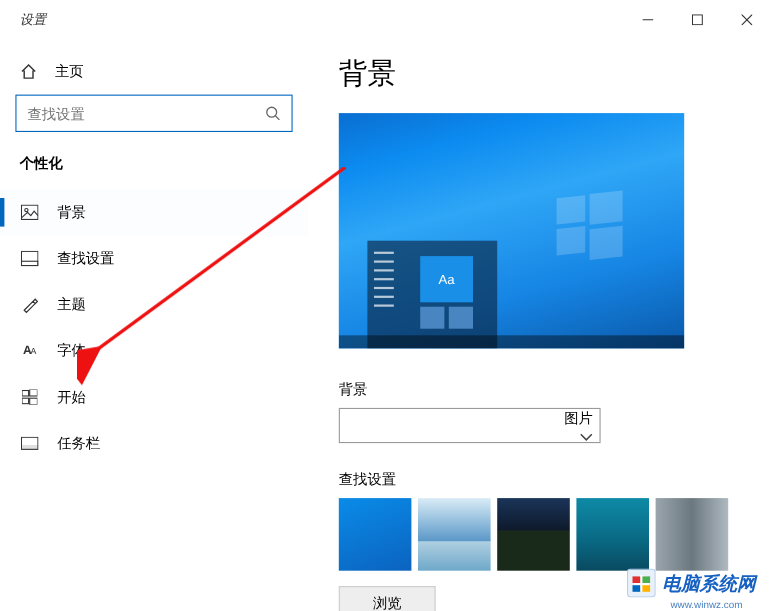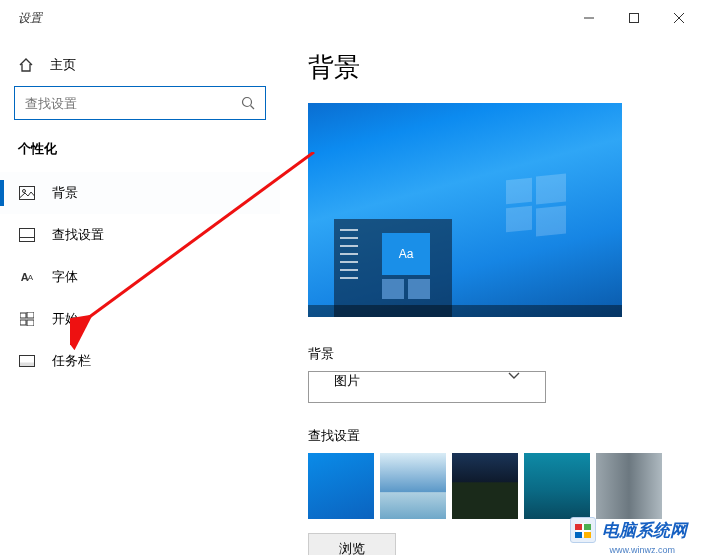--- a/index.html
+++ b/index.html
@@ -179,25 +179,26 @@
   .sm-tile3 { position:absolute; left:74px; top:60px; width:22px;height:20px;background:rgba(80,140,200,0.9);}
   .field-label {
     font-size: 13px;
     margin-bottom: 8px;
   }
   .dropdown {
     width: 238px;
     height: 32px;
     border: 1px solid #999;
     display: flex;
-    align-items: flex-start;
-    padding: 0 25px;
+    align-items: flex-end;
+    padding: 0 6px;
     justify-content: space-between;
     margin-bottom: 24px;
     background: #fff;
+    flex-direction: column;
   }
   .thumbs {
     display: flex;
     gap: 6px;
     margin-bottom: 14px;
   }
   .thumb {
     width: 66px;
     height: 66px;
   }
@@ -325,20 +326,28 @@
           <span>背景</span>
         </li>
         <li class="nav-item">
           <span class="icon">
             <svg width="16" height="14" viewBox="0 0 16 14">
                 <rect x="0.5" y="0.5" width="15" height="13" fill="none" stroke="#333"></rect>
                 <rect x="0.5" y="9.5" width="15" height="4" fill="none" stroke="#333"></rect>
               </svg>
           </span>
           <span>查找设置</span>
+        </li>
+        <li class="nav-item">
+          <span class="icon">
+            <svg width="16" height="16" viewBox="0 0 16 16">
+                <path d="M3 13 L11 5 L13 7 L5 15z M11 5 L13 3 L15 5 L13 7z" fill="none" stroke="#333" stroke-width="1.1"></path>
+              </svg>
+          </span>
+          <span>主题</span>
         </li>
         <li class="nav-item">
           <span class="icon">
             <span style="font-size:11px;letter-spacing:-1px;font-weight:600;">A</span>
               <span style="font-size:8px;">A</span>
           </span>
           <span>字体</span>
         </li>
         <li class="nav-item">
           <span class="icon">

